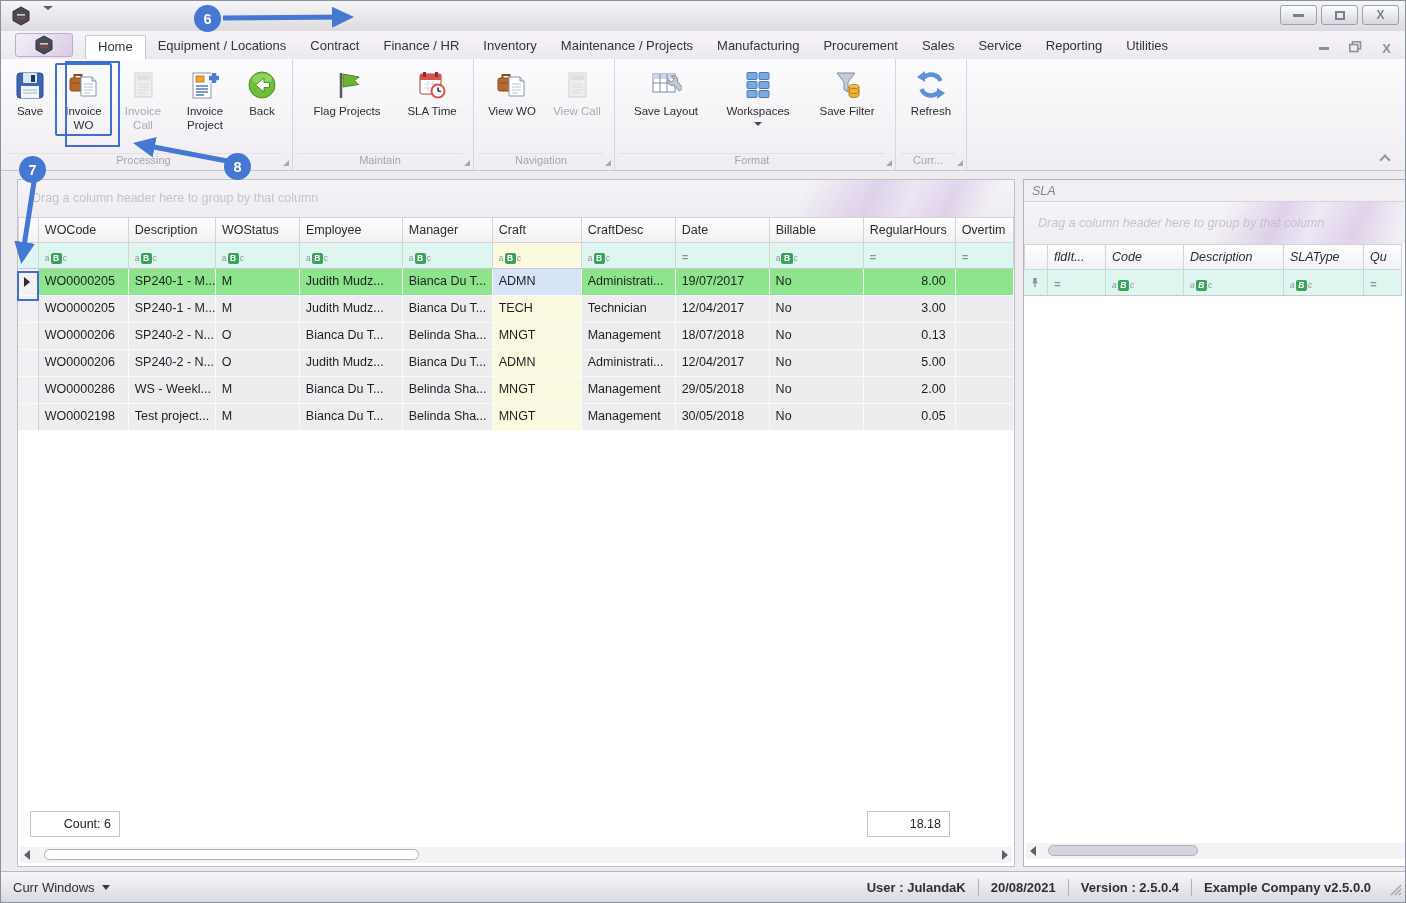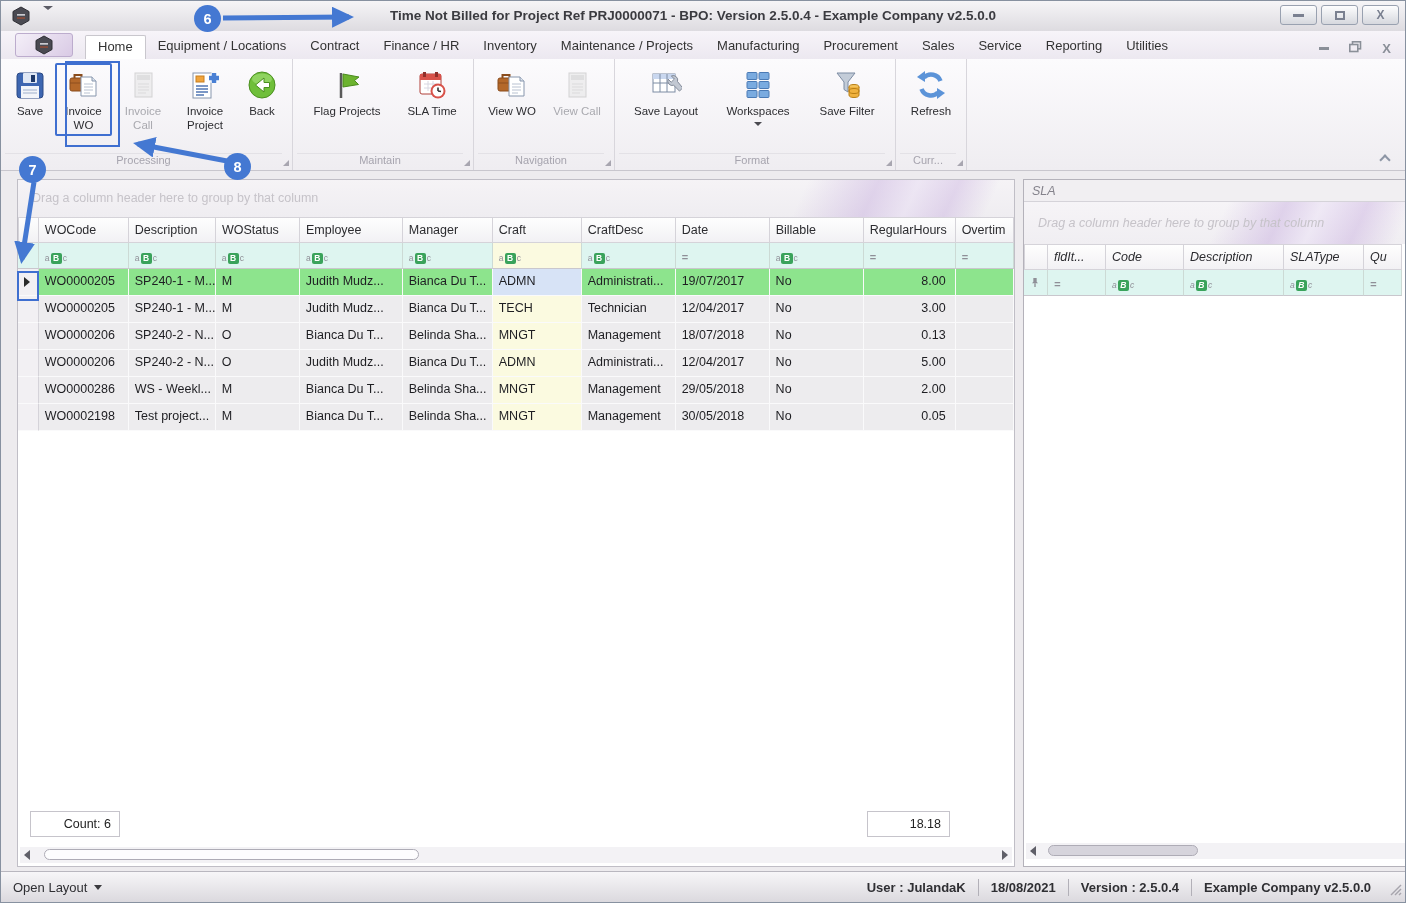--- a/index.html
+++ b/index.html
@@ -126,21 +126,20 @@
 
   <div class="titlebar">
     <span class="apphex">
       <svg width="20" height="20" viewBox="0 0 20 20">
           <polygon points="10,1 18,5.5 18,14.5 10,19 2,14.5 2,5.5" fill="#4a4a52" stroke="#2e2e34"></polygon>
           <rect x="6" y="8" width="8" height="1.7" fill="#c9c9cf"></rect>
           <rect x="6" y="11.2" width="8" height="1.7" fill="#8a4c3a"></rect>
         </svg>
     </span>
     <span class="qat-caret"><span class="bar"></span><span class="tri"></span></span>
-    <div class="title-text">Time Not Billed for Project Ref PRJ0000071 - BPO: Version 2.5.0.4 - Example Company v2.5.0.0</div>
     <div class="win-controls">
       <div class="win-btn">
           <span class="glyph-min"></span>
         </div>
       <div class="win-btn">
           <span class="glyph-max"></span>
         </div>
       <div class="win-btn">
           <span class="glyph-x">X</span>
         </div>
@@ -601,27 +600,27 @@
           <span class="sb-thumb gray" style="left:8px;width:150px;"></span>
         </span>
       <span class="sb-arrow">
           <i class="sb-right"></i>
         </span>
     </div>
   </div>
 
   <div class="statusbar">
     <div class="sb-open">
-      <span>Open Layout</span>
+      <span>Curr Windows</span>
       <span class="tri"></span>
     </div>
     <div class="sb-rightitems">
       <span>User : JulandaK</span>
       <span class="sb-sep"></span>
-      <span>18/08/2021</span>
+      <span>20/08/2021</span>
       <span class="sb-sep"></span>
       <span>Version : 2.5.0.4</span>
       <span class="sb-sep"></span>
       <span>Example Company v2.5.0.0</span>
     </div>
     <span class="resize-grip">
       <svg width="13" height="13">
           <g stroke="#a7a5ad" stroke-width="1.5">
             <line x1="12" y1="2" x2="2" y2="12"></line>
             <line x1="12" y1="6" x2="6" y2="12"></line>

